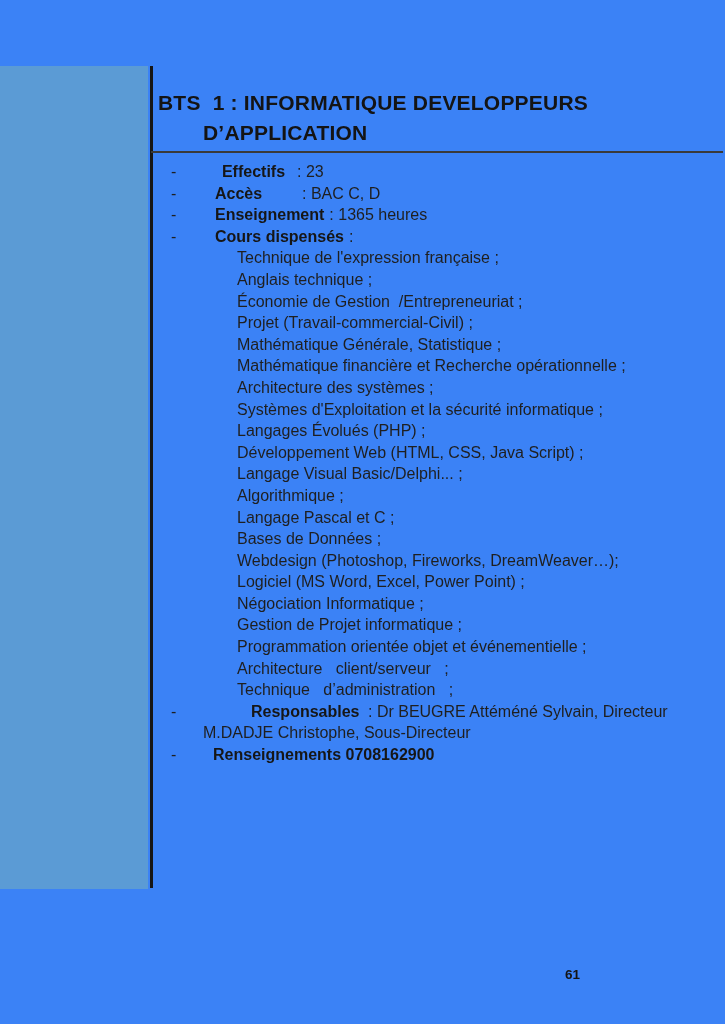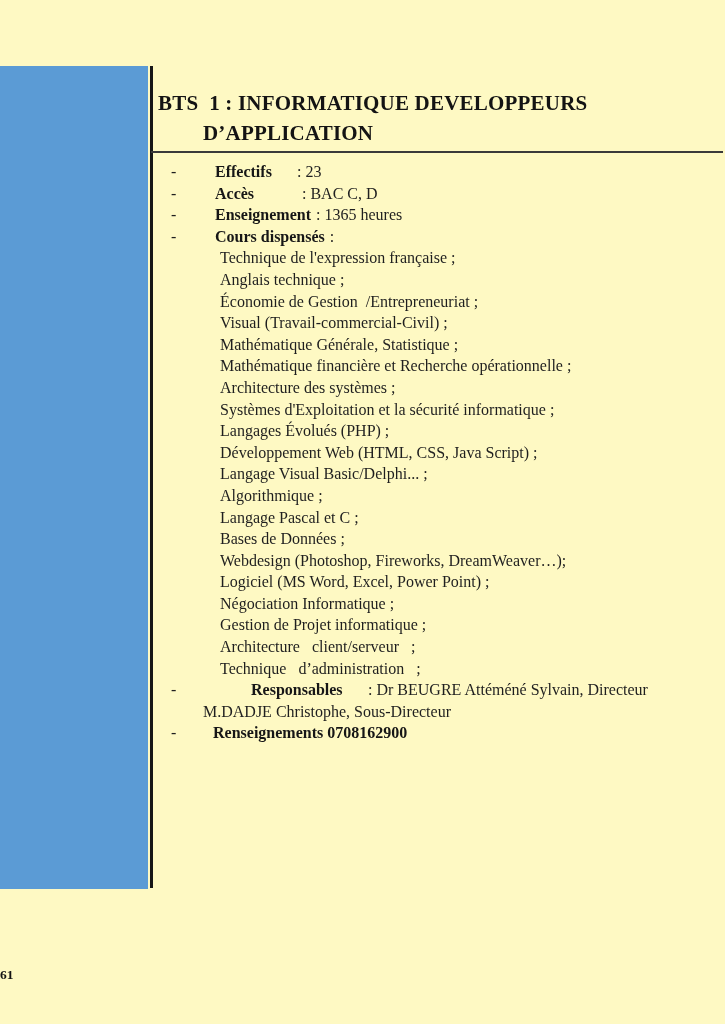--- a/index.html
+++ b/index.html
@@ -1,20 +1,20 @@
 <!DOCTYPE html>
 <html><head>
 <meta charset="utf-8">
 <style>
   html,body{margin:0;padding:0;background:#ffffff;}
   .page{
     position:relative;
     width:725px;height:1024px;
-    background:#fef9c3;
-    font-family:Liberation Serif, serif;
+    background:#3b82f6;
+    font-family:Liberation Sans, sans-serif;
     color:#1f1f1f;
     overflow:hidden;
   }
   .blue-rect{
     position:absolute;left:0;top:66px;
     width:148px;height:823px;
     background:#5B9BD5;
   }
   .vline{
     position:absolute;left:150px;top:66px;
@@ -35,27 +35,27 @@
   .body{
     position:absolute;left:158px;top:161px;width:562px;
     font-size:16px;line-height:21.6px;
   }
   .row{display:flex;}
   .dash{flex:0 0 57px;padding-left:13px;box-sizing:border-box;}
   .dash.sm{flex-basis:45px;}
   .dash.rens{flex-basis:55px;}
   b,.bold{font-weight:bold;color:#161616;}
   .blbl{display:inline-block;margin-right:5px;font-weight:bold;color:#161616;}
-  .blbl.w0{min-width:77px;}
+  .blbl.w0{min-width:77px;text-align:center;}
   .blbl.w1{min-width:82px;}
-  .course{margin-left:62px;}
+  .course{margin-left:79px;}
   .resp-lbl{display:inline-block;min-width:117px;font-weight:bold;color:#161616;margin-left:48px;}
   .pagenum{
     position:absolute;left:0;top:967px;width:580px;
-    text-align:left;font-size:13.5px;font-weight:bold;color:#141414;
+    text-align:right;font-size:13.5px;font-weight:bold;color:#141414;
   }
 </style>
 </head>
 <body>
 
 <div class="page">
 
   <div class="blue-rect" style="background: rgb(91, 155, 213);"></div>
   <div class="vline"></div>
 
@@ -84,35 +84,36 @@
     </div>
 
     <div class="row">
       <span class="dash">-</span>
       <span><span class="blbl">Cours dispensés</span><span>:</span></span>
     </div>
 
     <div class="course">Technique de l'expression française ;</div>
     <div class="course">Anglais technique ;</div>
     <div class="course">Économie de Gestion&nbsp; /Entrepreneuriat ;</div>
-    <div class="course">Visual (Travail-commercial-Civil) ;</div>
+    <div class="course">Projet (Travail-commercial-Civil) ;</div>
     <div class="course">Mathématique Générale, Statistique ;</div>
     <div class="course">Mathématique financière et Recherche opérationnelle ;</div>
     <div class="course">Architecture des systèmes ;</div>
     <div class="course">Systèmes d'Exploitation et la sécurité informatique ;</div>
     <div class="course">Langages Évolués (PHP) ;</div>
     <div class="course">Développement Web (HTML, CSS, Java Script) ;</div>
     <div class="course">Langage Visual Basic/Delphi... ;</div>
     <div class="course">Algorithmique ;</div>
     <div class="course">Langage Pascal et C ;</div>
     <div class="course">Bases de Données ;</div>
     <div class="course">Webdesign (Photoshop, Fireworks, DreamWeaver…);</div>
     <div class="course">Logiciel (MS Word, Excel, Power Point) ;</div>
     <div class="course">Négociation Informatique ;</div>
     <div class="course">Gestion de Projet informatique ;</div>
+    <div class="course">Programmation orientée objet et événementielle ;</div>
     <div class="course">Architecture&nbsp;&nbsp; client/serveur&nbsp;&nbsp; ;</div>
     <div class="course">Technique&nbsp;&nbsp; d’administration&nbsp;&nbsp; ;</div>
 
     <div class="row">
       <span class="dash sm">-</span>
       <span>
         <span class="resp-lbl">Responsables</span><span>: Dr BEUGRE Attéméné Sylvain, Directeur</span><br>
         <span>M.DADJE Christophe, Sous-Directeur</span>
       </span>
     </div>

